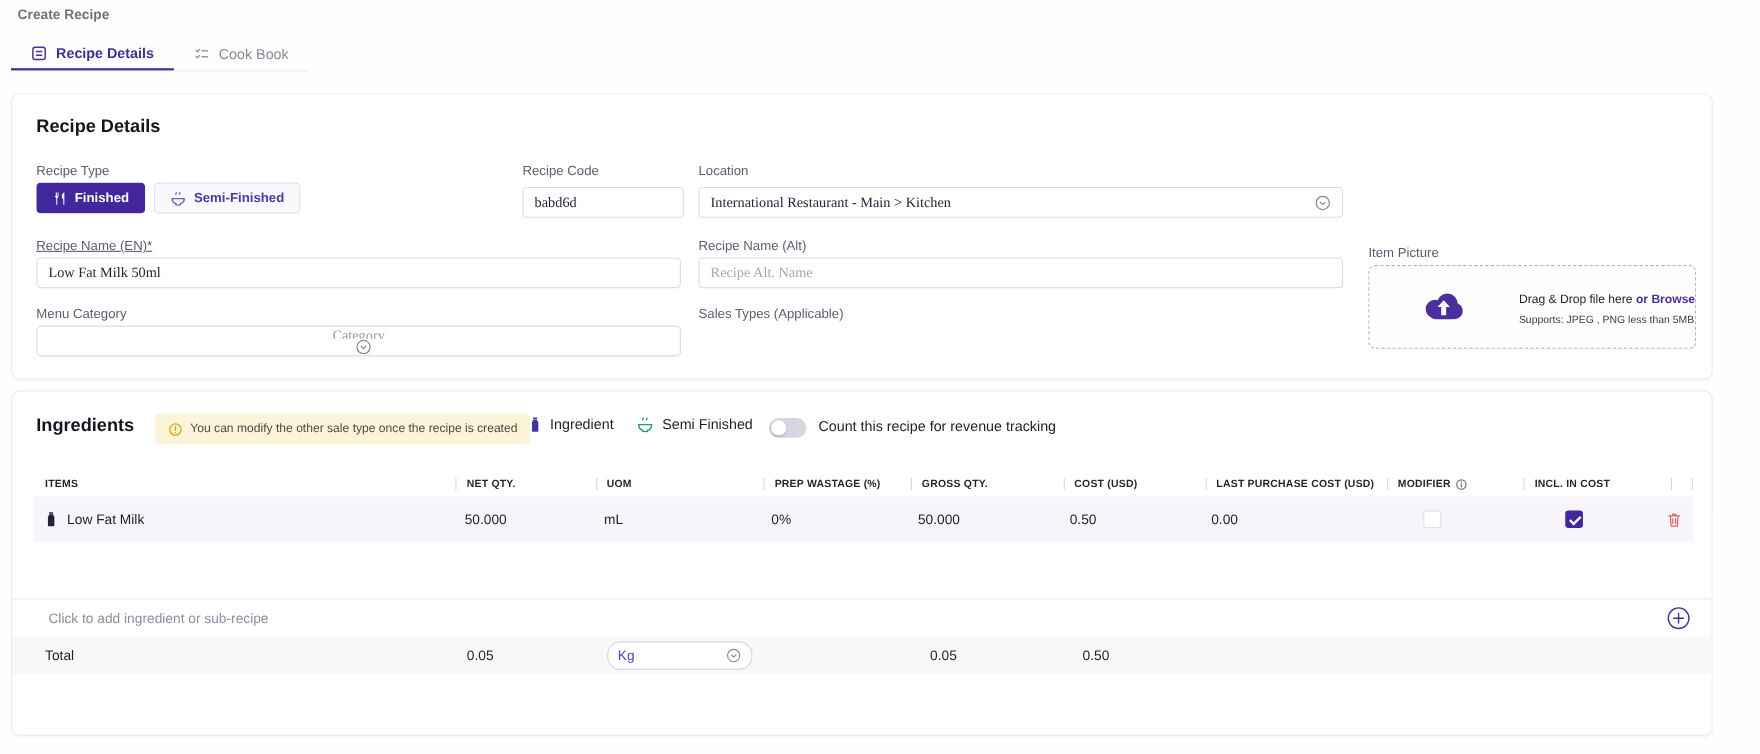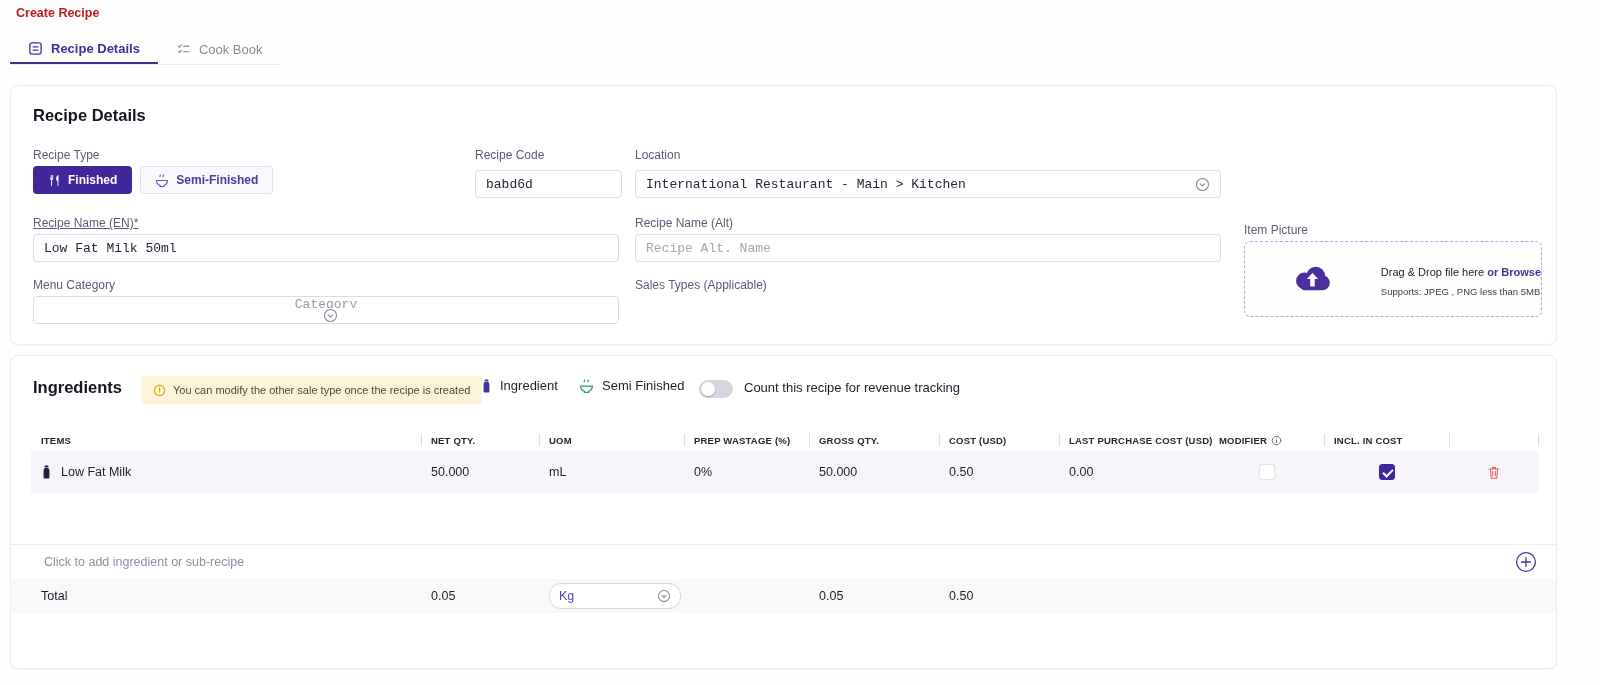--- a/index.html
+++ b/index.html
@@ -3,41 +3,41 @@
 <meta charset="utf-8">
 <style>
   * { box-sizing: border-box; margin: 0; padding: 0; }
   html,body { width:1600px; height:685px; }
   body {
     font-family: "Liberation Sans", "DejaVu Sans", sans-serif;
     background:#fefefe; color:#1f1e2c; position:relative; overflow:hidden;
   }
   .page { position:absolute; inset:0; }
 
-  .page-title { position:absolute; left:16px; top:6px; font-size:12.5px; font-weight:700; color:#b91c1c; }
+  .page-title { position:absolute; left:16px; top:6px; font-size:12.5px; font-weight:700; color:#737373; }
 
   
   .tabs { position:absolute; left:10px; top:34px; display:inline-flex; border-bottom:1px solid #ebeaf1; }
   .tab { display:flex; align-items:center; gap:8px; padding:0 18px; height:30px; font-size:13px; color:#8a8898; cursor:pointer; }
   .tab .ticon { display:flex; align-items:center; color:#9a98a8; }
   .tab.active { color:#3f2e9e; font-weight:700; border-bottom:2px solid #3f2e9e; margin-bottom:-1px; }
   .tab.active .ticon { color:#4b2f9e; }
 
   
   .card { position:absolute; left:10px; width:1547px; background:#fff; border:1px solid #ecebf1; border-radius:8px; box-shadow:0 1px 2px rgba(20,20,40,.04); }
   .card1 { top:85px; height:260px; }
   .card2 { top:355px; height:314px; }
 
   .section-heading { position:absolute; font-size:16.5px; font-weight:700; color:#15141f; }
 
   .field-label { position:absolute; font-size:12px; color:#5f5b73; }
 
   .text-input, .select {
     position:absolute; height:28px; border:1px solid #dcdbe4; border-radius:4px; background:#fff;
-    font-size:13px; color:#26243a; padding:0 10px; font-family:Liberation Mono, monospace;
+    font-size:13px; color:#26243a; padding:0 10px; font-family:Liberation Serif, serif;
   }
   .text-input { outline:none; }
   .text-input::placeholder { color:#a8a6b3; }
   .select { display:flex; align-items:center; justify-content:space-between; cursor:pointer; }
   .select .sel-text { white-space:nowrap; overflow:hidden; }
   .select .sel-text.placeholder { color:#9a98a6; }
   .chev { display:flex; align-items:center; flex:none; margin-left:8px; }
 
   
   .type-btns { position:absolute; left:22px; top:80px; display:flex; gap:8px; }
@@ -53,21 +53,21 @@
 
   
   .notice { position:absolute; left:130px; top:20px; height:28px; display:flex; align-items:center; gap:7px; background:#fcf4d9; border-radius:4px; padding:0 12px; font-size:11px; color:#4c4a3c; }
   .legend-item { position:absolute; top:22px; display:flex; align-items:center; gap:8px; font-size:13px; color:#1f1e2c; }
   .toggle { position:absolute; left:688px; top:24px; width:34px; height:18px; border-radius:9px; background:#d7d6e0; cursor:pointer; }
   .toggle::after { content:""; position:absolute; left:2px; top:2px; width:14px; height:14px; border-radius:50%; background:#fff; box-shadow:0 1px 2px rgba(0,0,0,.25); }
   .toggle-label { position:absolute; left:733px; top:24px; font-size:13px; color:#1f1e2c; }
 
   
   .table { position:absolute; left:20px; top:73px; width:1508px; }
-  .thead, .trow, .cols { display:flex; }
+  .thead, .trow, .cols { display:flex;gap:15px; }
   .th, .td { display:flex; align-items:center; padding:0 10px; position:relative; white-space:nowrap; }
   .th { height:22px; font-size:9.5px; font-weight:700; color:#262532; letter-spacing:.2px; }
   .th:not(:first-child)::before, .th.col-actions::after {
     content:""; position:absolute; left:0; top:50%; transform:translateY(-50%); width:1px; height:11px; background:#d9d8e2;
   }
   .th.col-actions::after { left:auto; right:0; }
   .trow { height:42px; background:#f7f5fa; font-size:12.5px; color:#1f1e2c; }
   .col-items{width:390px} .col-net{width:118px} .col-uom{width:145px} .col-prep{width:125px}
   .col-gross{width:130px} .col-cost{width:120px} .col-lpc{width:150px}
   .col-mod{width:115px} .col-incl{width:125px} .col-actions{flex:1}

